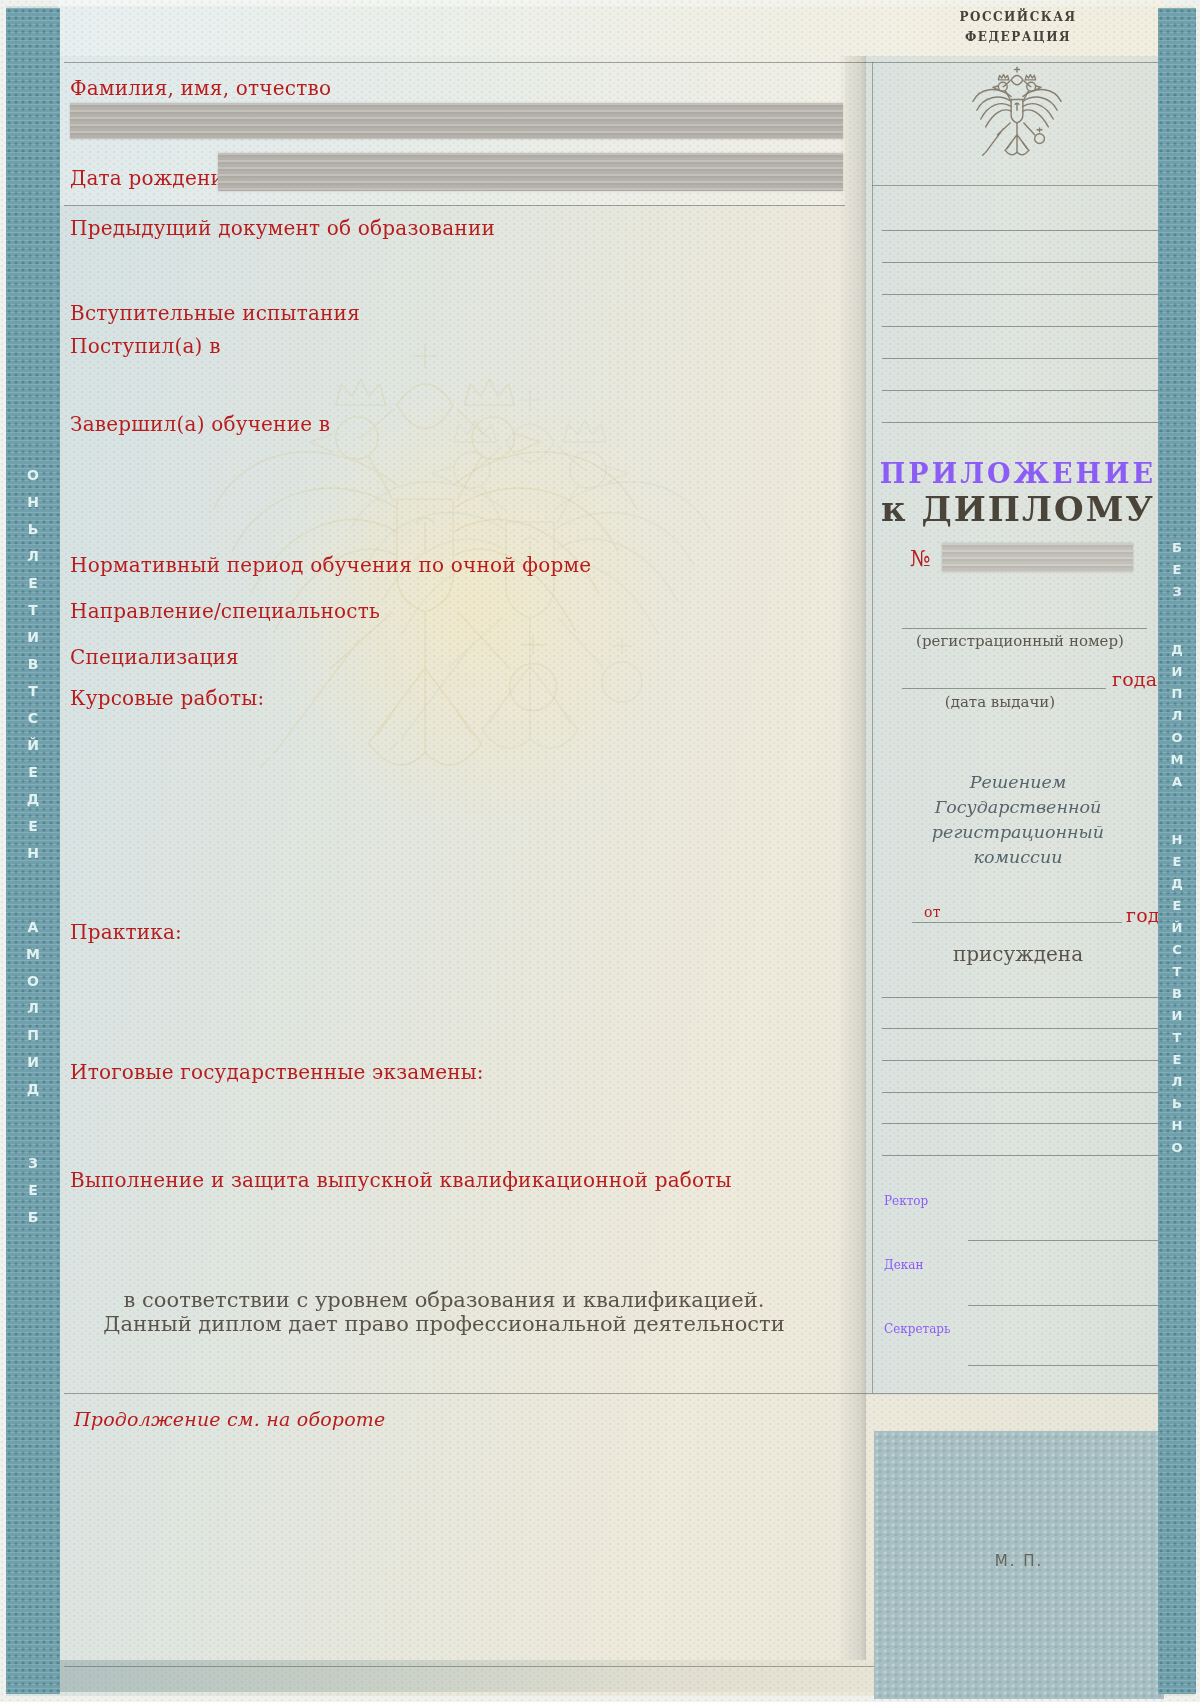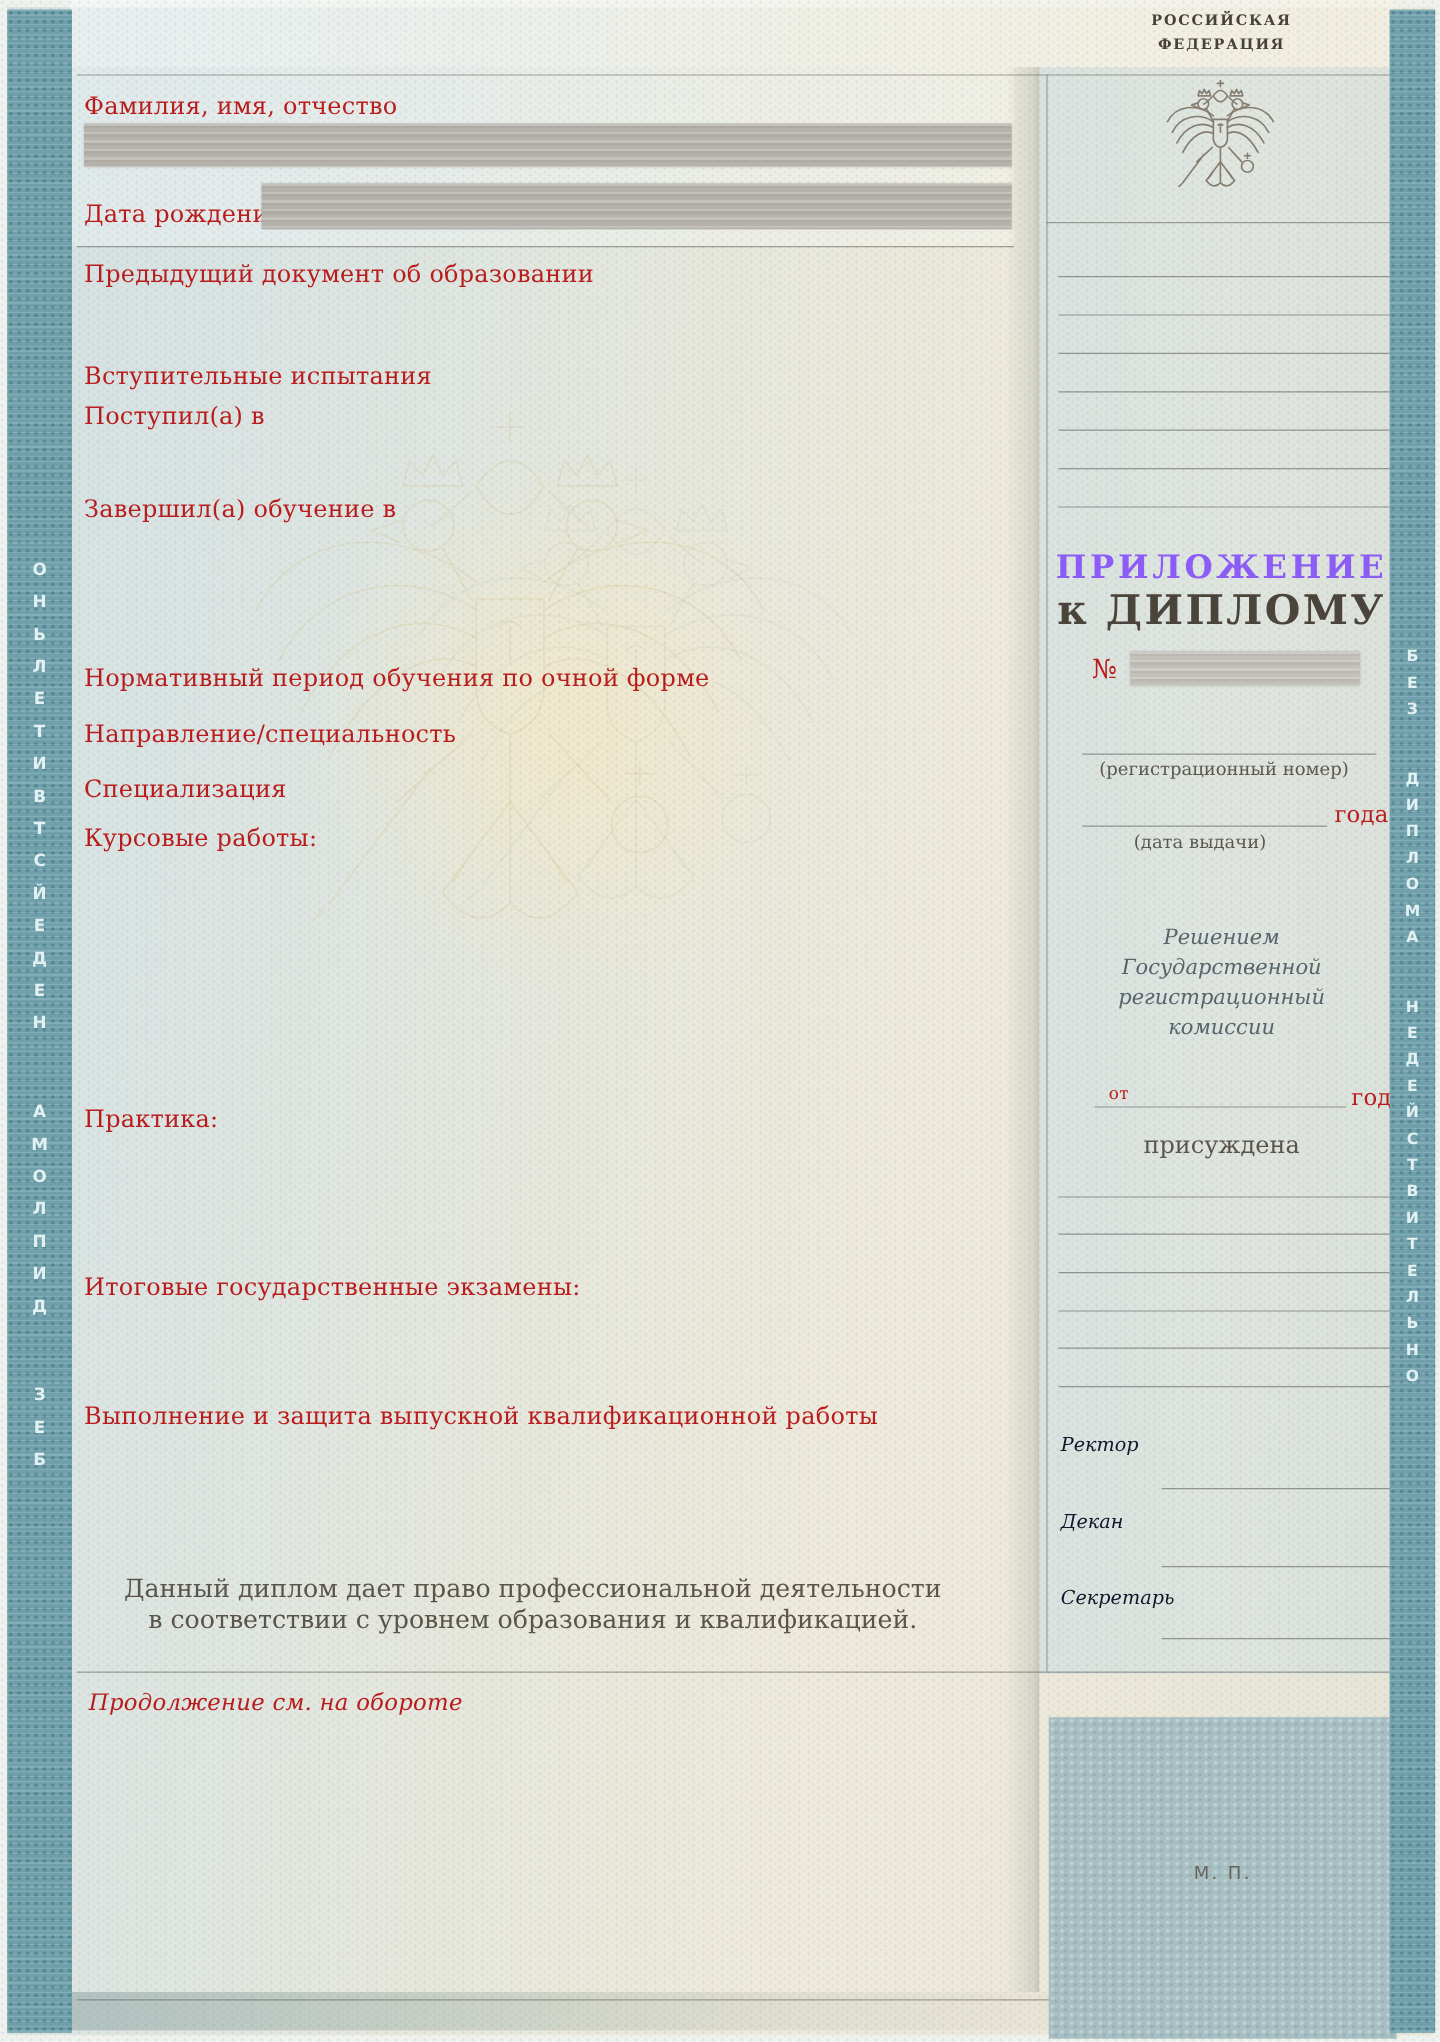--- a/index.html
+++ b/index.html
@@ -51,21 +51,21 @@
   .vline{position:absolute;width:0;border-left:1px solid rgba(98,95,86,.5);}
   
   .label{position:absolute;font-size:20px;color:#b91c1c;letter-spacing:.2px;white-space:nowrap;}
   .small-cap{position:absolute;font-size:15px;color:#5b564e;text-align:center;white-space:nowrap;}
   .ital{font-style:italic;}
   .center-col{position:absolute;left:872px;width:292px;text-align:center;white-space:nowrap;}
   .rf-line{font-weight:bold;font-size:12px;letter-spacing:1.5px;color:#46413a;}
   .title1{font-weight:bold;font-size:27px;letter-spacing:3px;color:#8b5cf6;}
   .title2{font-weight:bold;font-size:34px;letter-spacing:2px;color:#4a443b;}
   .decision{font-style:italic;font-size:17.5px;color:#56656c;}
-  .officer{position:absolute;font-style:italic;font-size:16px;color:#0f172a;white-space:nowrap;}
+  .officer{position:absolute;font-size:12px;color:#8b5cf6;white-space:nowrap;}
   .legal{position:absolute;left:64px;width:760px;text-align:center;font-size:21px;color:#5a544b;white-space:nowrap;}
   
   .bar{position:absolute;
     background:linear-gradient(to bottom,#bdbbb5,#b2b0aa 45%,#bcbab4);
     background-image:repeating-linear-gradient(to bottom,rgba(255,255,255,.20) 0 2px,rgba(0,0,0,.04) 2px 4px,transparent 4px 7px);
     background-color:#b5b2ac;box-shadow:0 0 2px rgba(90,90,85,.25);}
   .num-bar{background-color:#c2c0b9;}
   
   .seal-square{position:absolute;left:874px;top:1395px;width:290px;height:268px;
     background-color:#a7bfc2;
@@ -142,21 +142,21 @@
   <div class="label" style="left:70px;top:412px">Завершил(а) обучение в</div>
   <div class="label" style="left:70px;top:553px">Нормативный период обучения по очной форме</div>
   <div class="label" style="left:70px;top:599px">Направление/специальность</div>
   <div class="label" style="left:70px;top:645px">Специализация</div>
   <div class="label" style="left:70px;top:686px">Курсовые работы:</div>
   <div class="label" style="left:70px;top:920px">Практика:</div>
   <div class="label" style="left:70px;top:1168px">Выполнение и защита выпускной квалификационной работы</div>
   <div class="label" style="left:70px;top:1060px">Итоговые государственные экзамены:</div>
 
   <div class="legal" style="top:1312px">Данный диплом дает право профессиональной деятельности</div>
-  <div class="legal" style="top:1338px">в соответствии с уровнем образования и квалификацией.</div>
+  <div class="legal" style="top:1288px">в соответствии с уровнем образования и квалификацией.</div>
   <div class="label ital" style="left:74px;top:1408px;font-size:19px">Продолжение см. на обороте</div>
 
   <div class="center-col rf-line" style="top:10px">РОССИЙСКАЯ</div>
   <div class="center-col rf-line" style="top:30px">ФЕДЕРАЦИЯ</div>
 
   <svg class="emblem" width="98" height="114" viewBox="0 0 100 116">
       <use href="#imperial-eagle"></use>
     </svg>
 
   <div class="fill-line" style="left:882px;top:230px;width:276px"></div>

